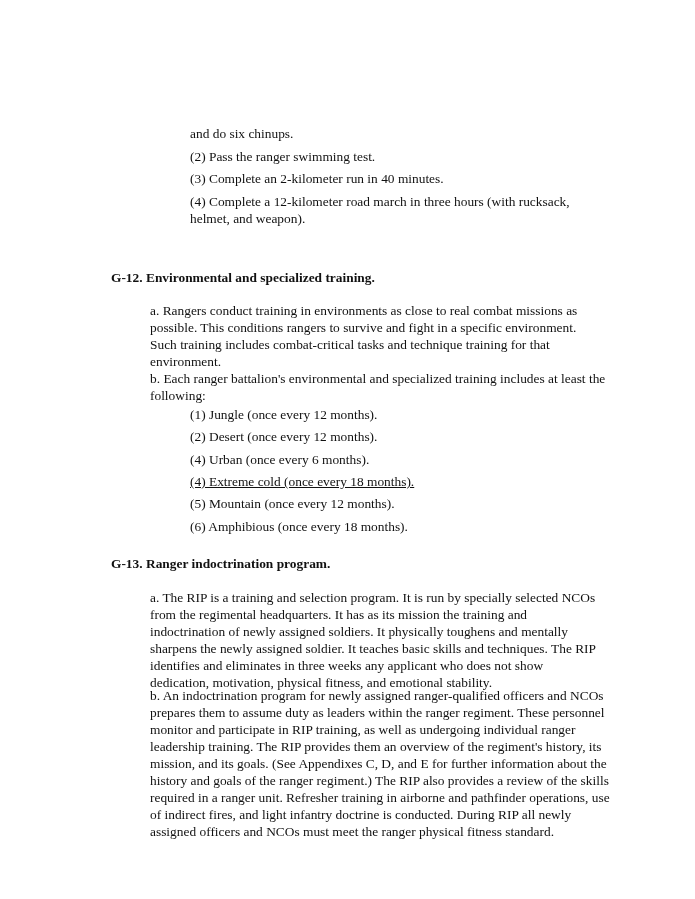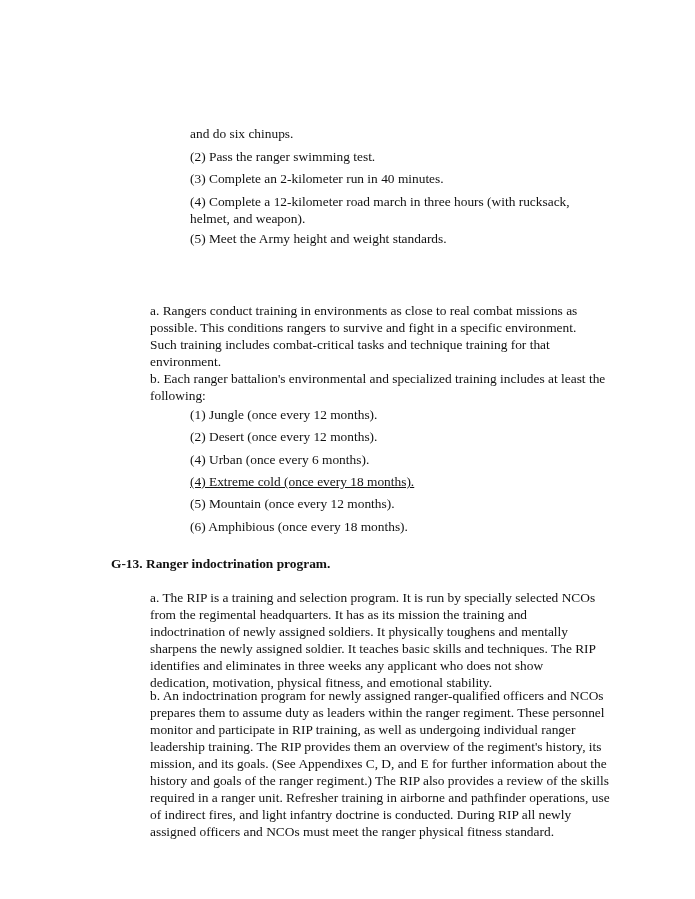--- a/index.html
+++ b/index.html
@@ -12,22 +12,22 @@
 </style>
 </head>
 <body>
 
 <div class="page">
 
   <p class="l" style="left:182px; top:82px;">and do six chinups.</p>
   <p class="l" style="left:182px; top:105px;">(2) Pass the ranger swimming test.</p>
   <p class="l" style="left:182px; top:127px;">(3) Complete an 2-kilometer run in 40 minutes.</p>
   <p class="para" style="left:182px; top:149px; width:420px;">(4) Complete a 12-kilometer road march in three hours (with rucksack, helmet, and weapon).</p>
-  <p class="l" style="left:182px; top:187px;">(5) Meet the Army height and weight standards.</p>
 
+  <h2 class="h" style="left:103px; top:226px;">G-12. Environmental and specialized training.</h2>
   <p class="para" style="left:142px; top:258px; width:455px;">a. Rangers conduct training in environments as close to real combat missions as possible. This conditions rangers to survive and fight in a specific environment. Such training includes combat-critical tasks and technique training for that environment.</p>
   <p class="para" style="left:142px; top:326px; width:460px;">b. Each ranger battalion's environmental and specialized training includes at least the following:</p>
 
   <p class="l" style="left:182px; top:363px;">(1) Jungle (once every 12 months).</p>
   <p class="l" style="left:182px; top:385px;">(2) Desert (once every 12 months).</p>
   <p class="l" style="left:182px; top:408px;">(4) Urban (once every 6 months).</p>
   <p class="l" style="left:182px; top:430px;text-decoration:underline;">(4) Extreme cold (once every 18 months).</p>
   <p class="l" style="left:182px; top:452px;">(5) Mountain (once every 12 months).</p>
   <p class="l" style="left:182px; top:475px;text-align:right;">(6) Amphibious (once every 18 months).</p>
 

